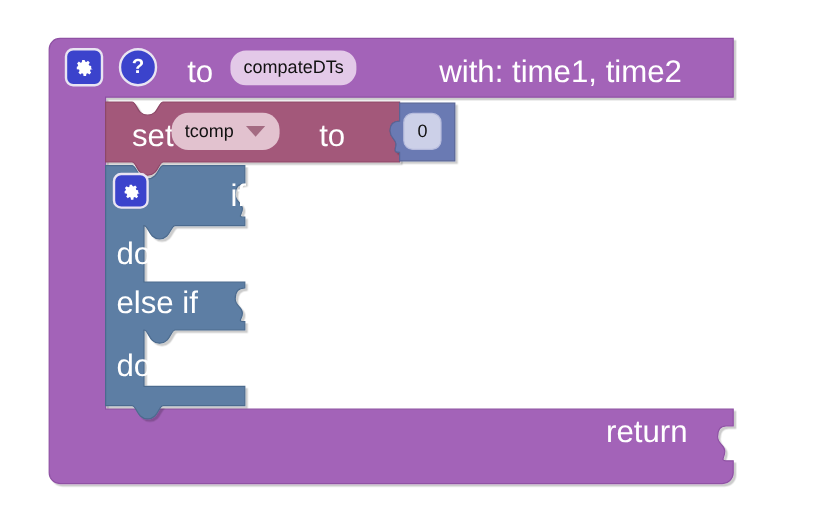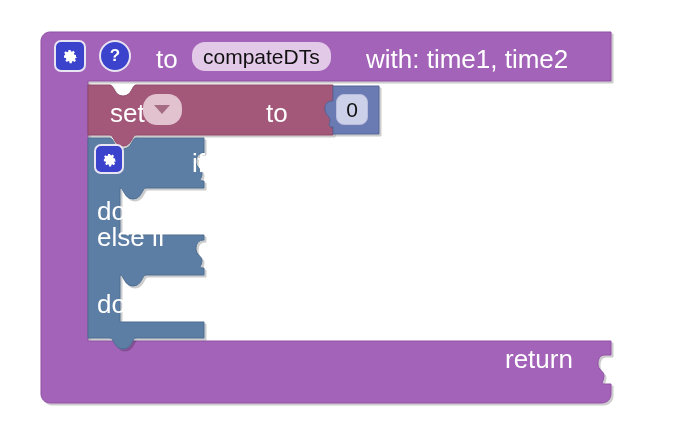--- a/index.html
+++ b/index.html
@@ -37,21 +37,21 @@
   .field {
     position: absolute;
     border-radius: 12px;
     box-sizing: border-box;
     display: flex;
     align-items: center;
     white-space: nowrap;
   }
   .field .ftext {
     font-family: "Liberation Sans", sans-serif;
-    font-size: 21px;
+    font-size: 15px;
     color: #111111;
     line-height: 1;
   }
 
   #proc-name-field {
     left: 192px; top: 42px;
     height: 29px;
     padding: 0 11px;
     background: #e3c9e8;
     border-radius: 13px;
@@ -224,20 +224,21 @@
   <div class="field" id="proc-name-field">
     <span class="ftext">compateDTs</span>
   </div>
 
   <div class="lbl" style="left:366px; top:46px;">with: time1, time2</div>
 
   
   <div class="lbl" style="left:110px; top:100px;">set</div>
 
   <div class="field" id="tcomp-field">
+    <span class="ftext">tcomp</span>
     <span class="dd-arrow"></span>
   </div>
 
   <div class="lbl" style="left:266px; top:100px;">to</div>
 
   <div class="field" id="num-field">
     <span class="ftext">0</span>
   </div>
 
   
@@ -245,20 +246,20 @@
     <svg width="15" height="15" viewBox="0 0 24 24">
       <path fill="#ffffff" d="M12 8.2a3.8 3.8 0 1 0 0 7.6 3.8 3.8 0 0 0 0-7.6zm0 5.9a2.1 2.1 0 1 1 0-4.2 2.1 2.1 0 0 1 0 4.2z"></path>
       <path fill="#ffffff" d="M21 13.6v-3.2l-2.5-.4a6.9 6.9 0 0 0-.7-1.7l1.5-2-2.3-2.3-2 1.5a6.9 6.9 0 0 0-1.7-.7L12.9 3h-3.2l-.4 2.8a6.9 6.9 0 0 0-1.7.7l-2-1.5L3.3 7.3l1.5 2a6.9 6.9 0 0 0-.7 1.7L3 11.4v3.2l2.8.4c.17.6.4 1.17.7 1.7l-1.5 2 2.3 2.3 2-1.5c.53.3 1.1.53 1.7.7l.4 2.8h3.2l.4-2.8c.6-.17 1.17-.4 1.7-.7l2 1.5 2.3-2.3-1.5-2c.3-.53.53-1.1.7-1.7l2.8-.4z"></path>
     </svg>
   </div>
 
   <div class="lbl" style="left:145px; top:150px;margin-left:47px;">if</div>
 
   <div class="lbl" style="left:97px; top:198px;">do</div>
 
-  <div class="lbl" style="left:97px; top:224px;">else if</div>
+  <div class="lbl" style="left:97px; top:239px;">else if</div>
 
   <div class="lbl" style="left:97px; top:291px;">do</div>
 
   
   <div class="lbl" style="left:505px; top:346px;">return</div>
 
 </div>
 
 </body></html>

